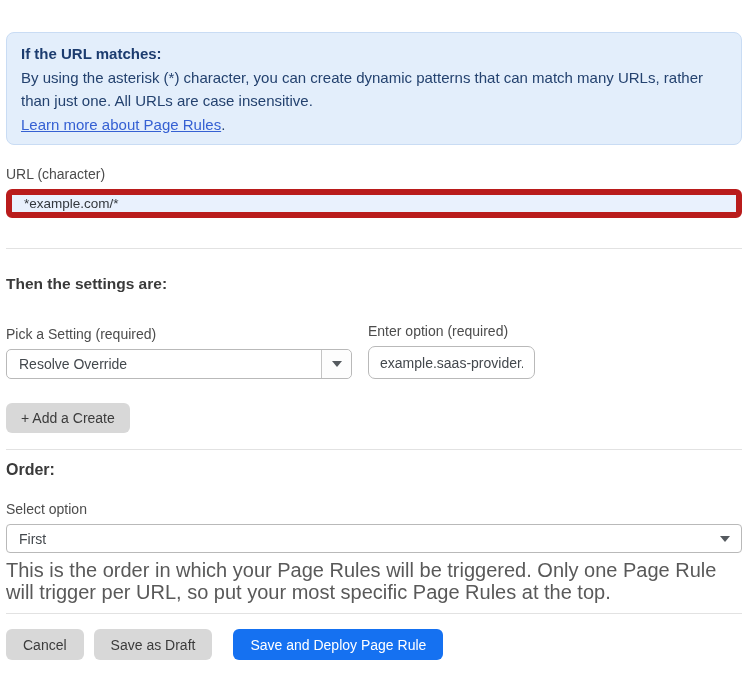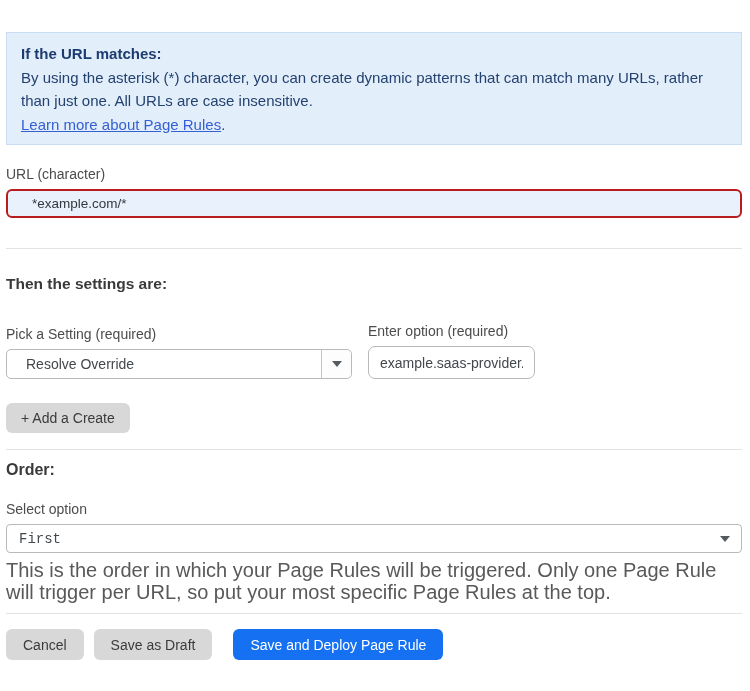--- a/index.html
+++ b/index.html
@@ -17,21 +17,21 @@
     font-weight: bold;
     color: #3a3a3a;
     line-height: 24px;
     letter-spacing: 0.1px;
   }
 
   .info-box {
     margin-top: 20px;
     background: #e3eefb;
     border: 1px solid #c9dcf4;
-    border-radius: 0;
+    border-radius: 8px;
     padding: 9px 14px 8px 14px;
     font-size: 15px;
     line-height: 23.5px;
     color: #21406f;
   }
   .info-box .info-heading { font-weight: bold; color: #1c3c6f; }
   .info-box .info-body { color: #24426f; }
   .info-link { color: #3560d3; text-decoration: underline; cursor: pointer; }
   .info-link-suffix { color: #24426f; }
 
@@ -41,23 +41,23 @@
     line-height: 16px;
   }
 
   .url-label { margin-top: 21px; }
   .url-input {
     display: block;
     width: 100%;
     height: 29px;
     margin-top: 7px;
     background: #e9f1fd;
-    border: 2px solid #b91c1c;
+    border: 6px solid #b91c1c;
     border-radius: 6px;
-    padding: 0 24px;
+    padding: 0 12px;
     font-family: "Liberation Sans", sans-serif;
     font-size: 13.5px;
     color: #33383d;
     outline: none;
   }
 
   hr.divider {
     border: none;
     border-top: 1px solid #e2e2e2;
     height: 0;
@@ -82,21 +82,20 @@
 
   .select-box {
     margin-top: 7px;
     height: 30px;
     background: #ffffff;
     border: 1px solid #b9b9b9;
     border-radius: 5px;
     display: flex;
     align-items: center;
     cursor: pointer;
-    padding-left: 7px;
   }
   .select-box .select-value {
     flex: 1 1 auto;
     padding: 0 12px;
     font-size: 14px;
     color: #43484d;
     white-space: nowrap;
     overflow: hidden;
   }
   .select-arrow-cell {
@@ -154,21 +153,20 @@
   .order-select {
     margin-top: 7px;
     width: 100%;
     height: 29px;
     background: #ffffff;
     border: 1px solid #b9b9b9;
     border-radius: 4px;
     display: flex;
     align-items: center;
     cursor: pointer;
-    font-family: Liberation Mono, monospace;
   }
   .order-select .select-value {
     flex: 1 1 auto;
     padding: 0 12px;
     font-size: 14px;
     color: #43484d;
   }
   .order-select .caret-wrap {
     flex: none;
     padding-right: 11px;

